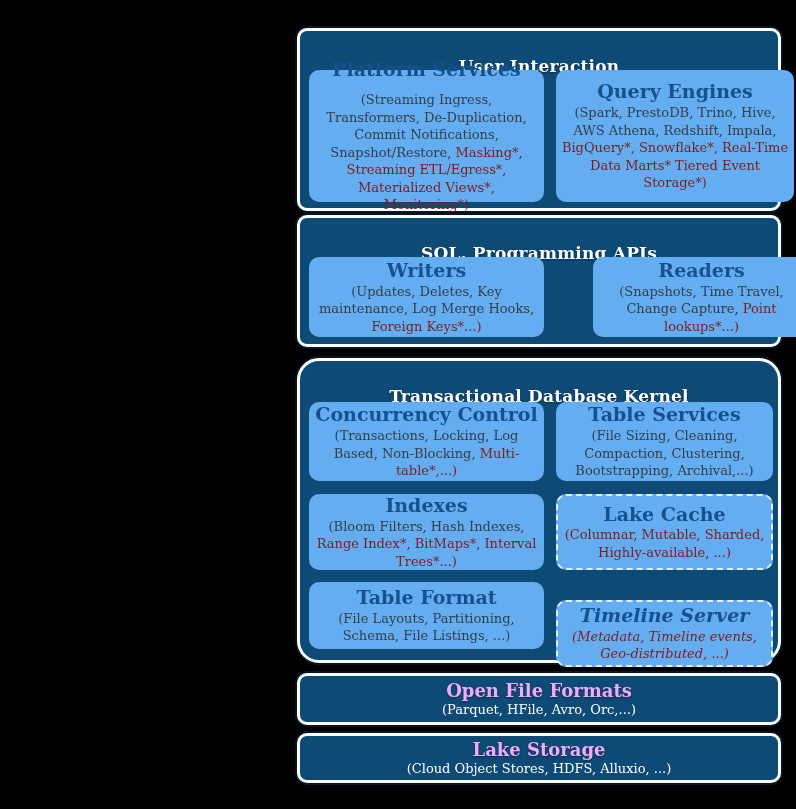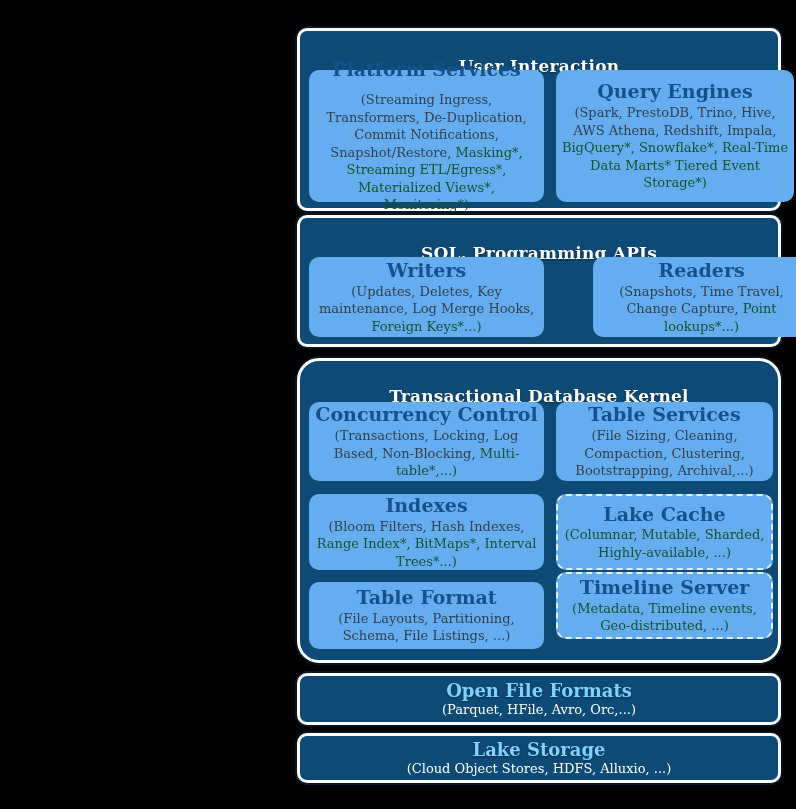--- a/index.html
+++ b/index.html
@@ -46,23 +46,23 @@
     color:#14518d;
     font-weight:bold;
     font-size:19px;
     line-height:1.25;
   }
   .box-text{
     font-size:13px;
     line-height:1.35;
     color:#32404e;
   }
-  .box-text .muted{color:#14532d;}
+  .box-text .muted{color:#7f1d1d;}
   .banner-title{
-    color:#7dd3fc;
+    color:#f0abfc;
     font-weight:bold;
     font-size:18px;
     line-height:1.2;
     text-align:center;
     text-shadow:0 1px 2px rgba(0,0,0,0.45);
   }
   .banner-sub{
     color:#ffffff;
     font-size:13px;
     line-height:1.25;
@@ -121,21 +121,21 @@
     </div>
     <div class="box dashed" style="left:256px;top:133px;width:217px;height:76px;">
       <div class="box-title">Lake Cache</div>
       <div class="box-text"><span></span><span class="muted">(Columnar, Mutable, Sharded, Highly-available, ...)</span></div>
     </div>
 
     <div class="box" style="left:9px;top:221px;width:235px;height:67px;">
       <div class="box-title">Table Format</div>
       <div class="box-text"><span>(File Layouts, Partitioning, Schema, File Listings, ...)</span><span class="muted"></span></div>
     </div>
-    <div class="box dashed" style="left:256px;top:211px;width:217px;height:67px;">
+    <div class="box dashed" style="left:256px;top:239px;width:217px;height:67px;font-style:italic;">
       <div class="box-title">Timeline Server</div>
       <div class="box-text"><span></span><span class="muted">(Metadata, Timeline events, Geo-distributed, ...)</span></div>
     </div>
   </div>
 
   <div class="panel banner" style="top:673px;height:52px;">
     <div class="banner-title">Open File Formats</div>
     <div class="banner-sub">(Parquet, HFile, Avro, Orc,...)</div>
   </div>
 

